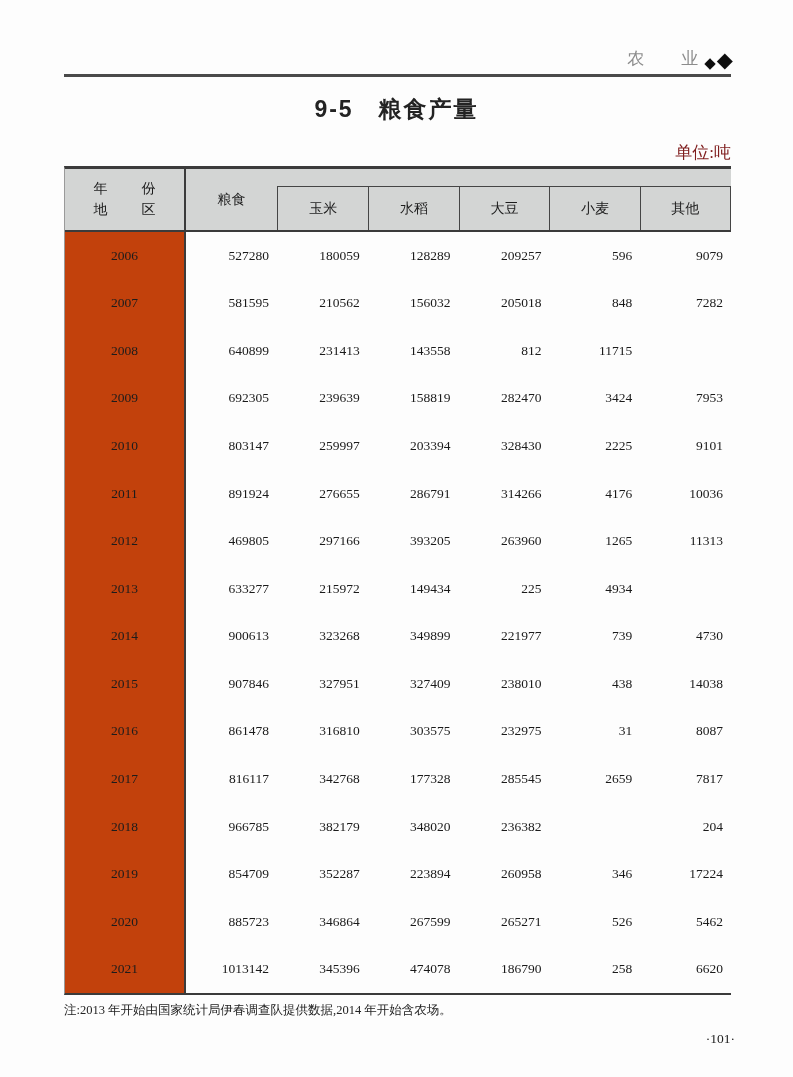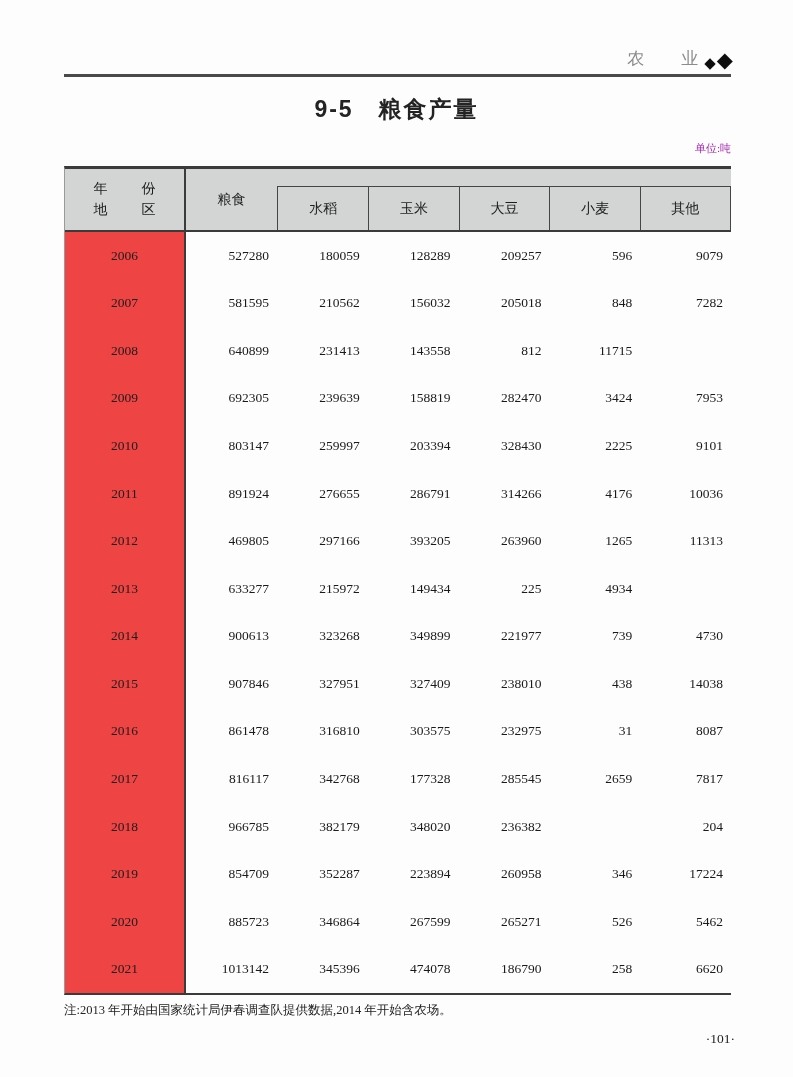--- a/index.html
+++ b/index.html
@@ -62,22 +62,22 @@
     font-weight: bold;
     font-size: 23px;
     letter-spacing: 2px;
     color: #232323;
   }
 
   .unit {
     position: absolute;
     top: 141px;
     right: 62px;
-    font-size: 11px;
-    color: #a21caf;
+    font-size: 17px;
+    color: #7f1d1d;
   }
 
   
   .table {
     position: absolute;
     top: 166px;
     left: 64px;
     width: 667px;
     height: 829px;
     border-top: 3px solid #3b3b3b;
@@ -142,21 +142,21 @@
     flex: 1;
     display: flex;
     flex-direction: column;
   }
   .trow {
     flex: 1;
     display: flex;
   }
   .ycell {
     width: 121px;
-    background: #ef4444;
+    background: #c2410c;
     border-right: 2px solid #3b3b3b;
     display: flex;
     align-items: center;
     justify-content: center;
     font-size: 13.5px;
     text-align: center;
   }
   .vals {
     flex: 1;
     display: grid;
@@ -210,22 +210,22 @@
           <span>份</span>
         </div>
         <div class="cline">
           <span>地</span>
           <span>区</span>
         </div>
       </div>
       <div class="grain">粮食</div>
       <div class="subwrap">
         <div class="subrow" id="subrow">
+            <div class="subcell">玉米</div>
             <div class="subcell">水稻</div>
-            <div class="subcell">玉米</div>
             <div class="subcell">大豆</div>
             <div class="subcell">小麦</div>
             <div class="subcell">其他</div>
           </div>
       </div>
     </div>
     <div class="tbody" id="tbody">
         <div class="trow">
           <div class="ycell">2006</div>
           <div class="vals">

